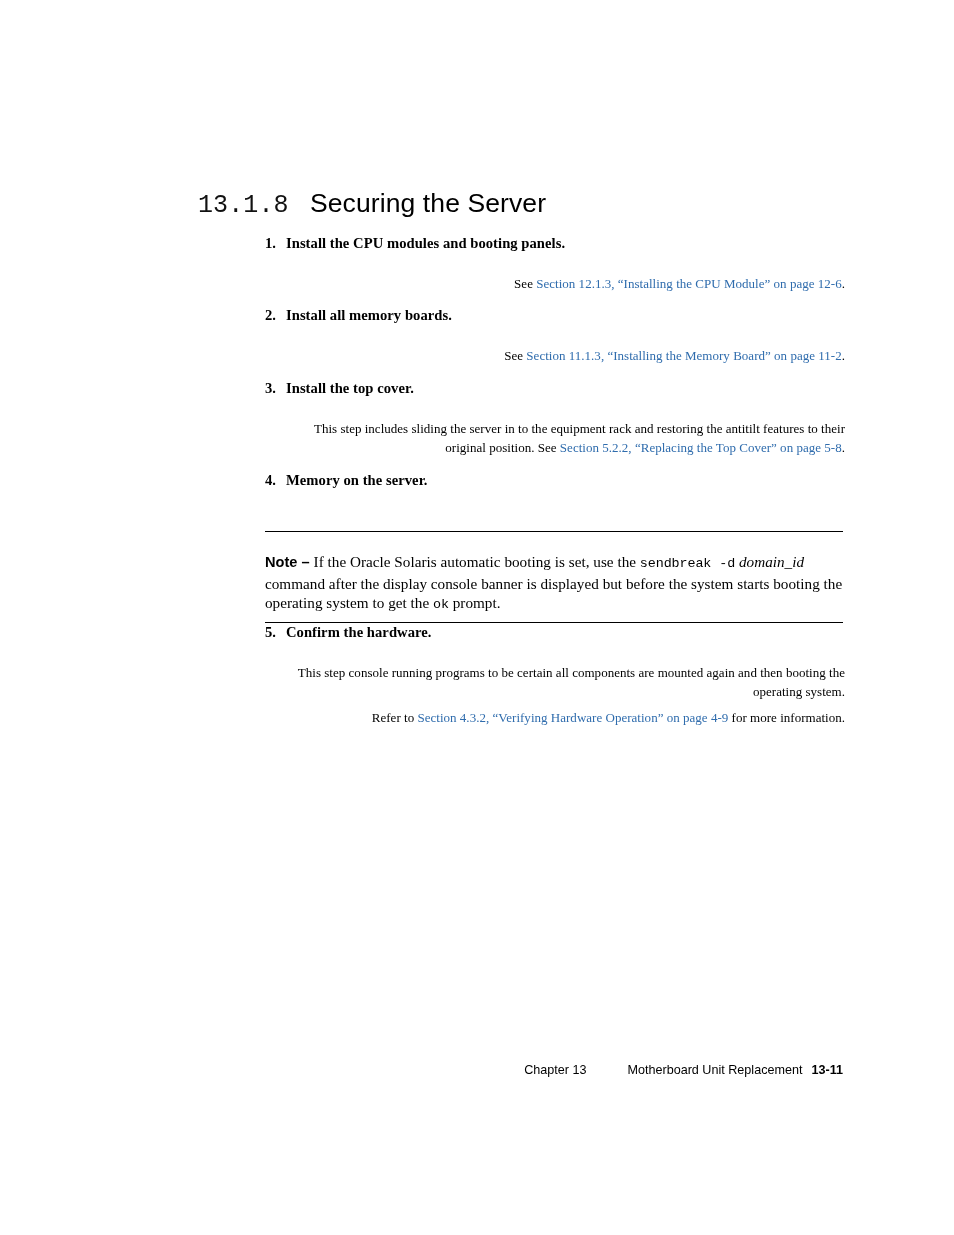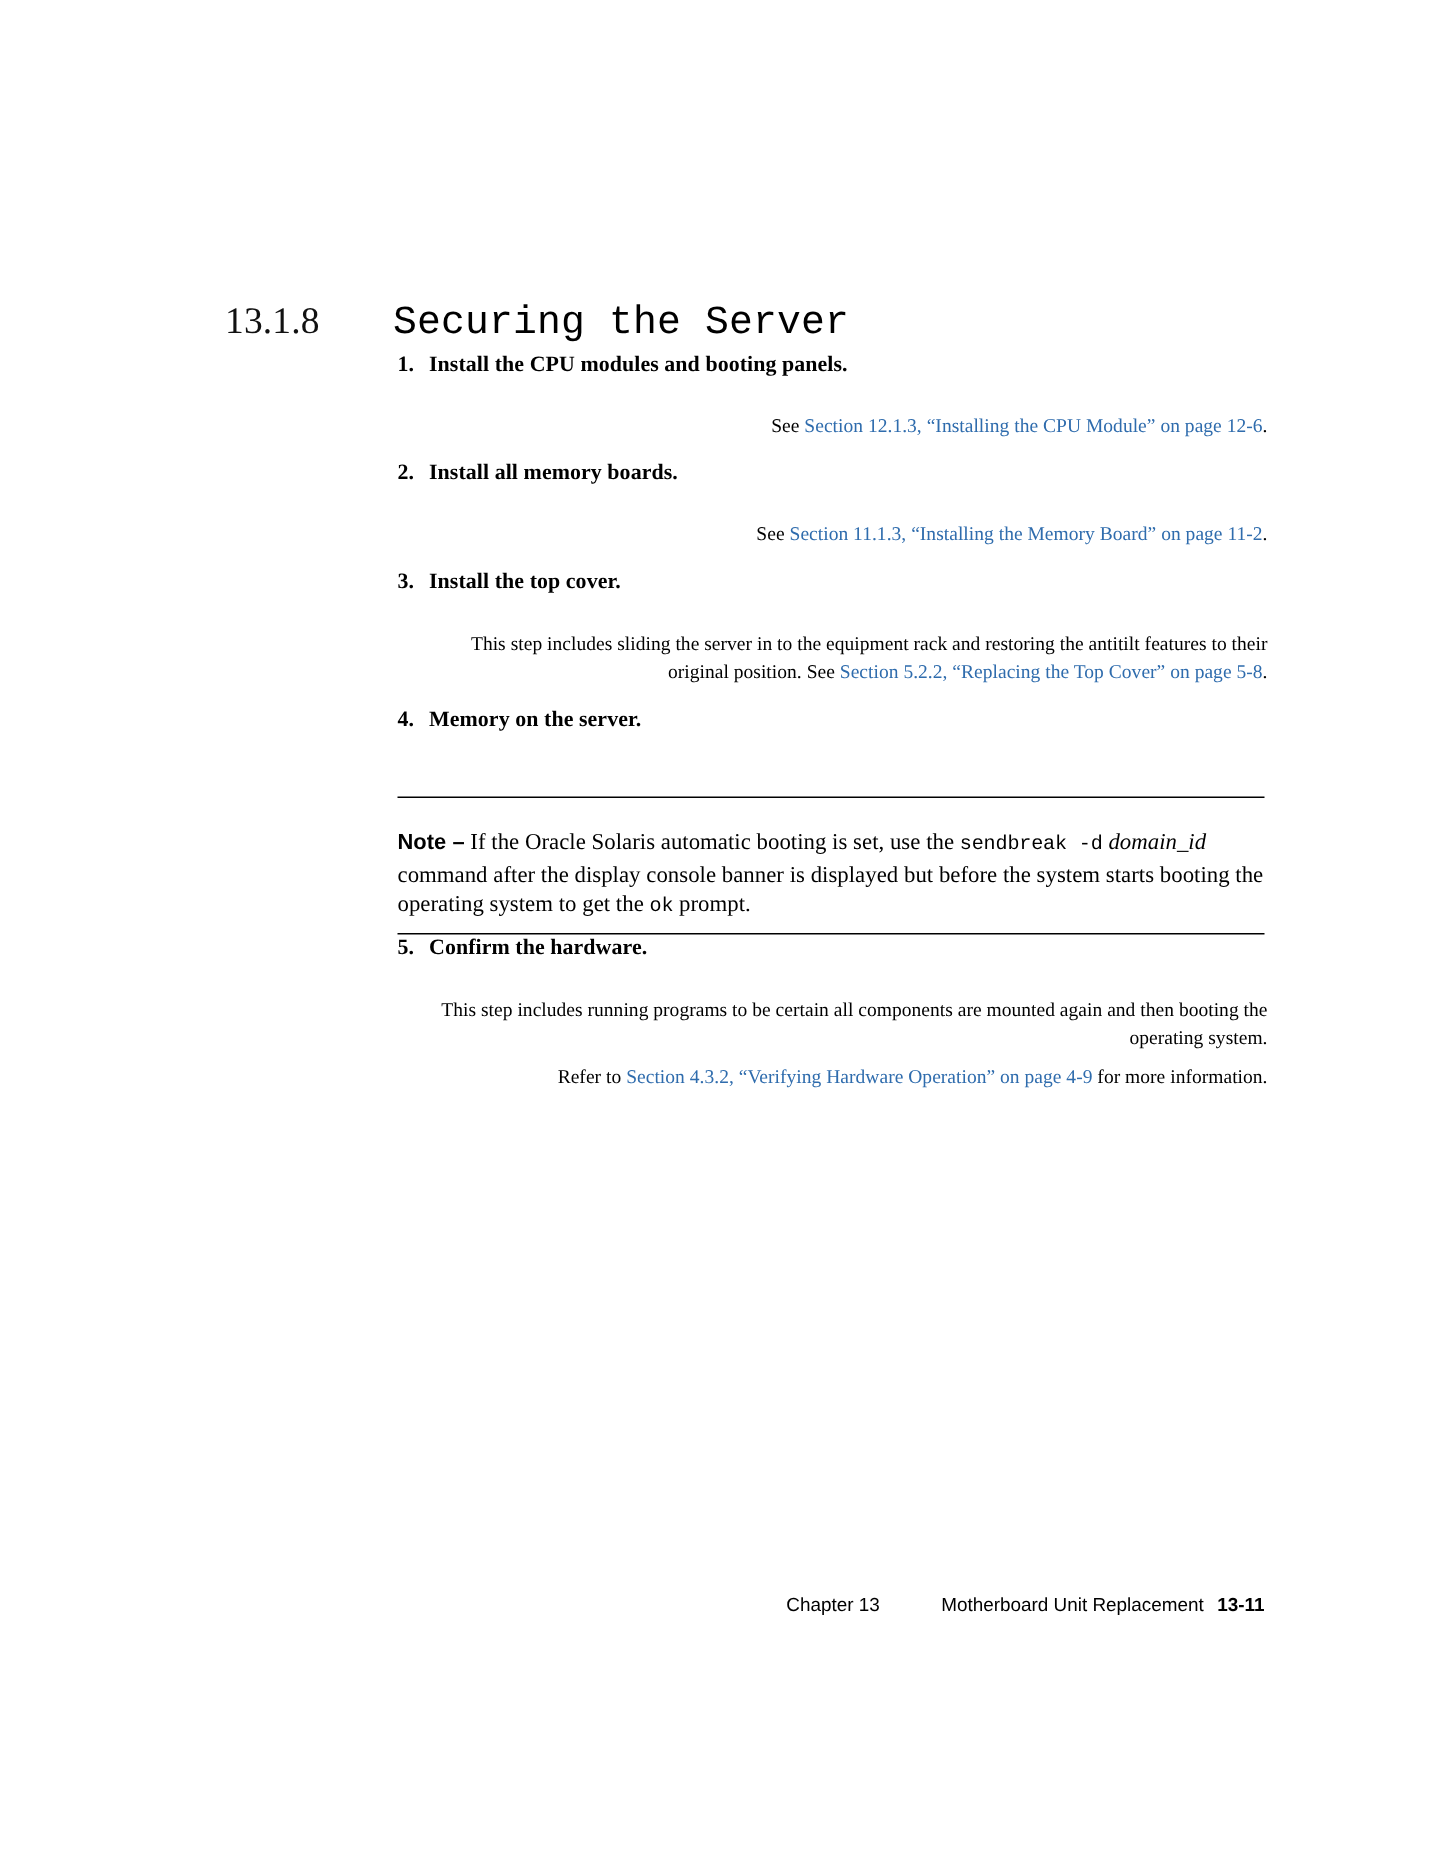--- a/index.html
+++ b/index.html
@@ -24,36 +24,36 @@
   
   .section-heading {
     position: absolute;
     left: 150px;
     top: 188px;
     width: 700px;
     display: flex;
     align-items: baseline;
   }
   .section-number {
-    font-family: Liberation Serif, serif;
+    font-family: Liberation Mono, monospace;
     font-size: 25px;
     line-height: 30px;
     color: #111111;
     width: 112px;
     flex: 0 0 112px;
     letter-spacing: 0.1px;
+    margin-left: 48px;
   }
   .section-title {
-    font-family: Liberation Mono, monospace;
+    font-family: Liberation Sans, sans-serif;
     font-size: 26.5px;
     line-height: 30px;
     color: #000000;
     font-weight: 400;
     letter-spacing: 0.1px;
-    margin-top: 12px;
   }
 
   
   .proc-list {
     position: absolute;
     left: 265px;
     top: 233px;
     width: 580px;
   }
   .proc-item {
@@ -200,21 +200,21 @@
     <div class="note-text"><span class="note-label">Note –</span><span> If the Oracle Solaris automatic booting is set, use the </span><span class="mono">sendbreak  -d</span> <span class="ital">domain_id</span><span> command after the display console banner is displayed but before the system starts booting the operating system to get the </span><span class="mono">ok</span><span> prompt.</span></div>
   </div>
 
   <div class="proc-list-2">
     <div class="proc-item">
       <div class="proc-head">
         <span class="proc-marker">5.</span>
         <span class="proc-title">Confirm the hardware.</span>
       </div>
       <div class="proc-body">
-        <p>This step includes running programs to be certain all components are mounted again and then booting the operating system.</p>
+        <p>This step console running programs to be certain all components are mounted again and then booting the operating system.</p>
         <p><span>Refer to </span><a class="xref" href="#">Section 4.3.2, “Verifying Hardware Operation” on page 4-9</a><span> for more information.</span></p>
       </div>
     </div>
   </div>
 
   <div class="footer">
     <span class="chap">Chapter 13</span><span class="sect">Motherboard Unit Replacement</span><span class="pageno">13-11</span>
   </div>
 
 </div>

